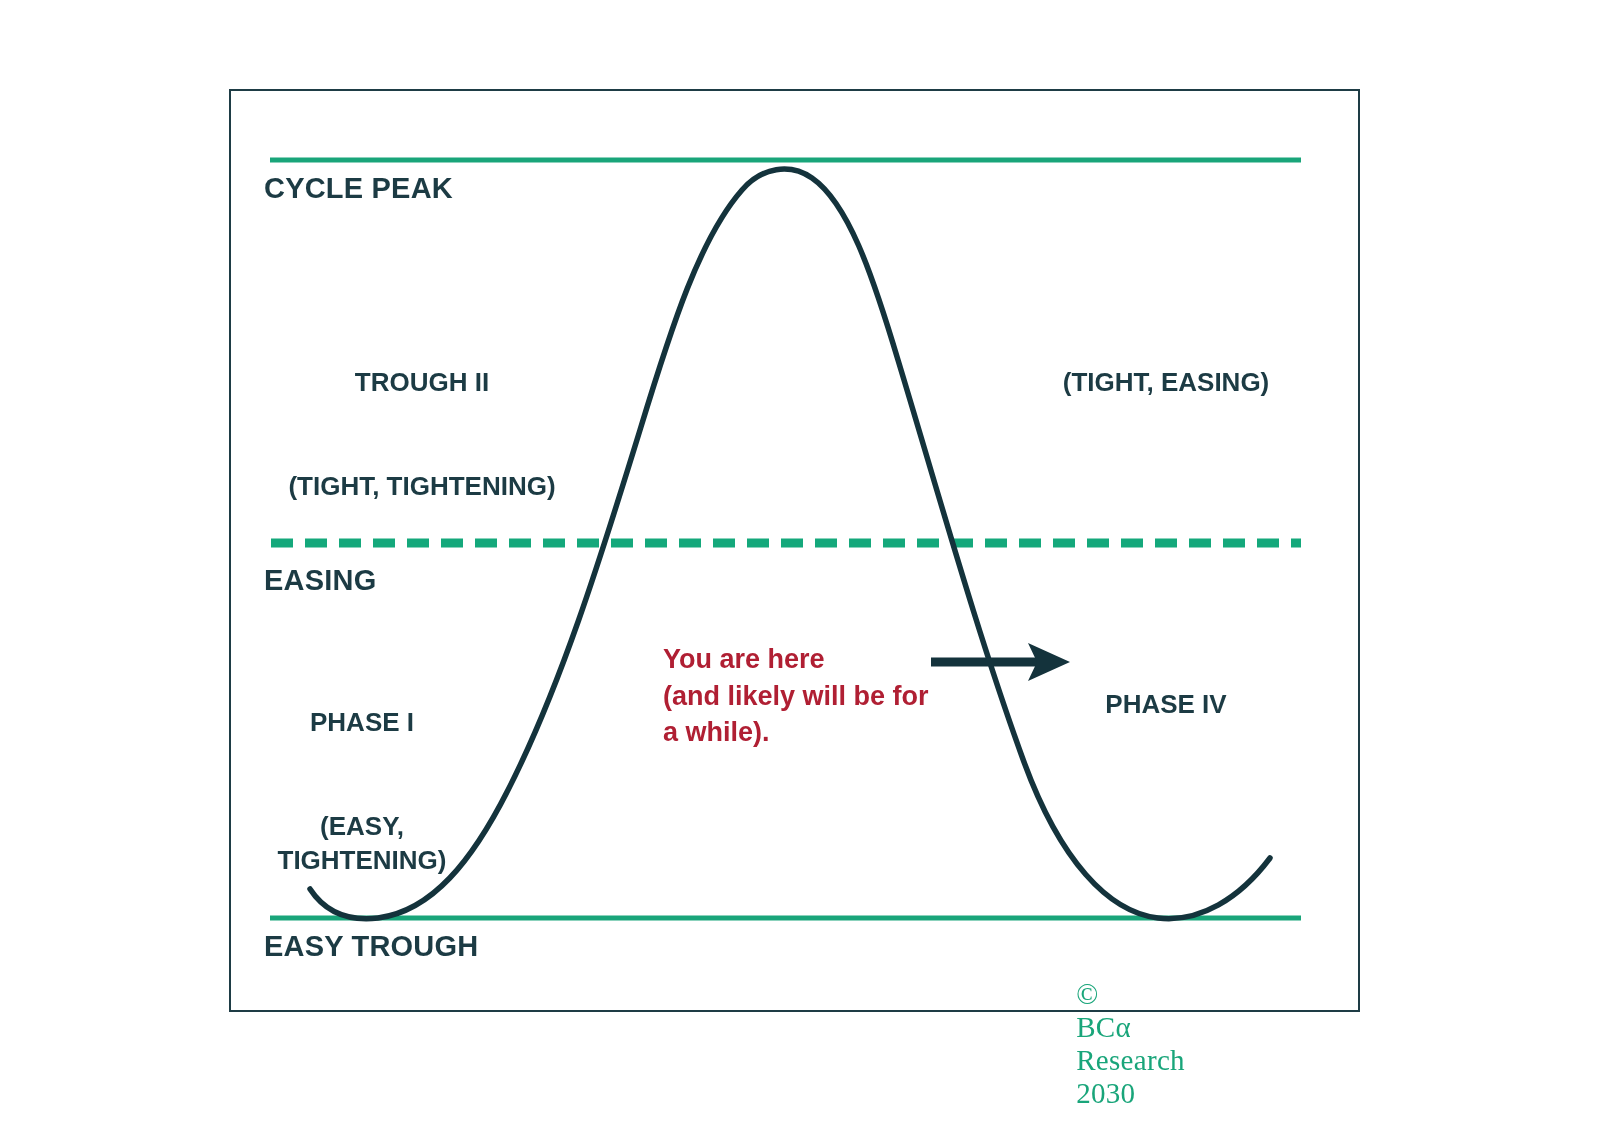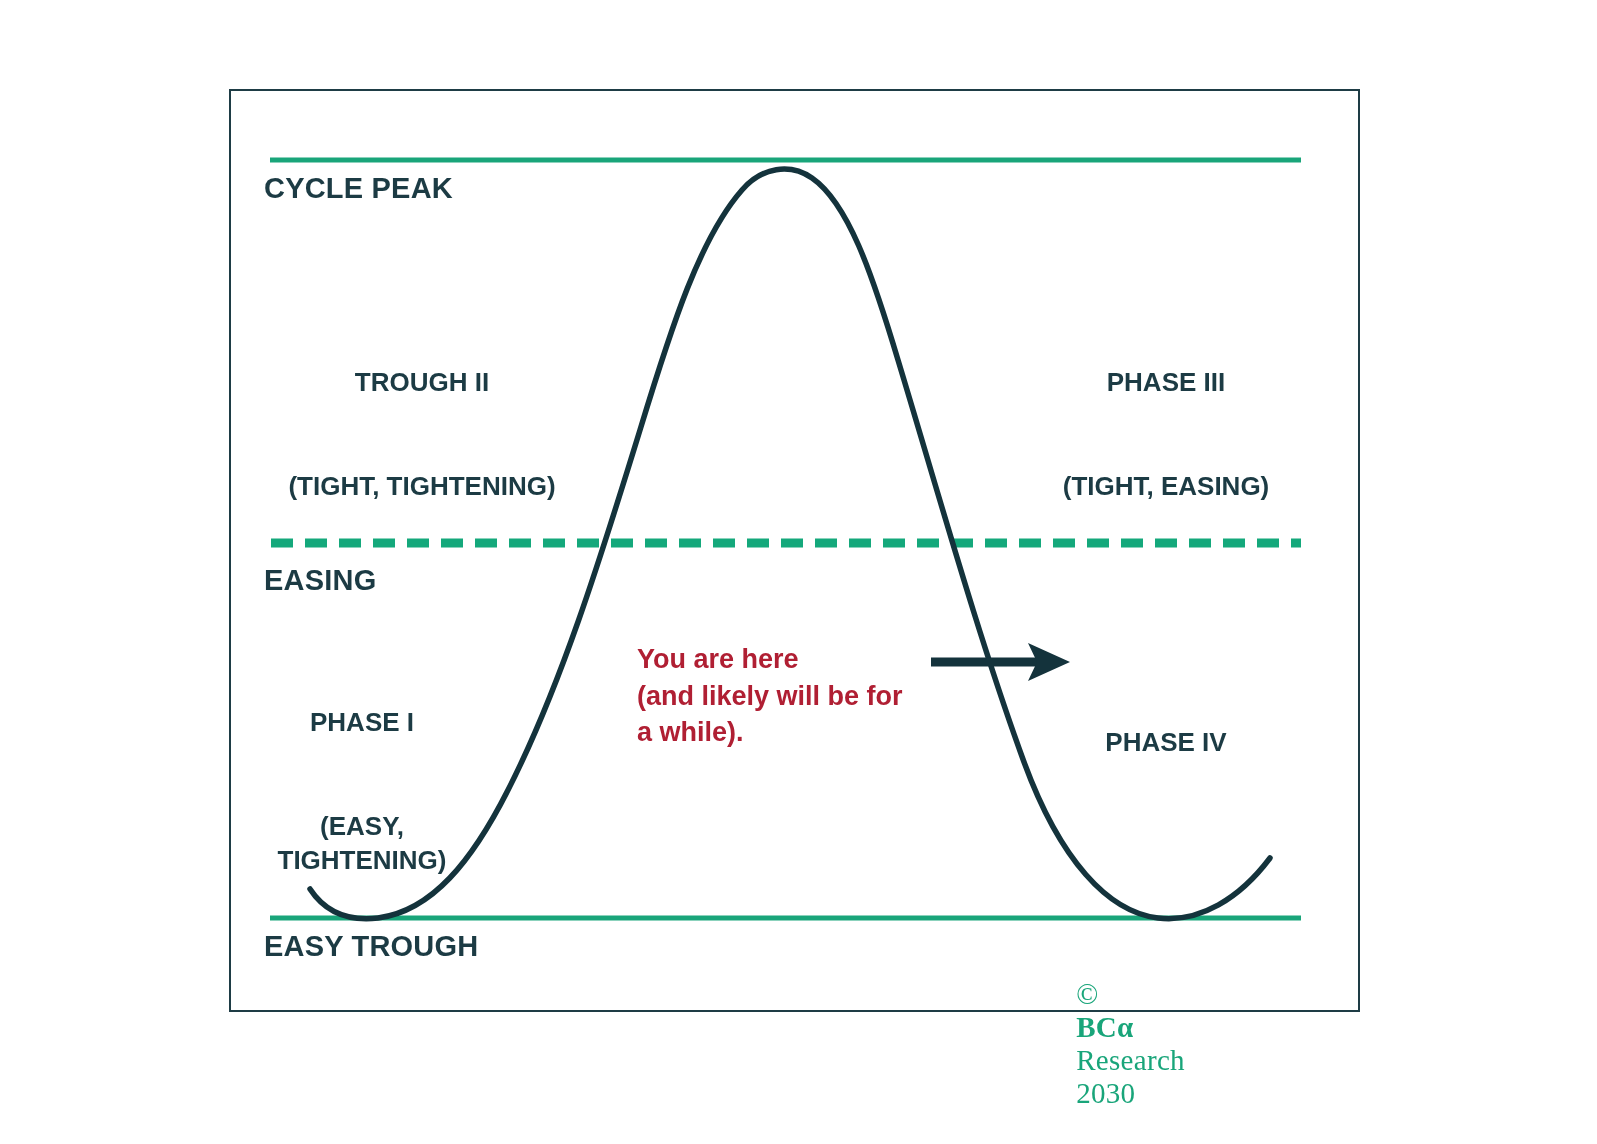--- a/index.html
+++ b/index.html
@@ -93,48 +93,48 @@
     top: 296px;
     width: 320px;
   }
   #phase-3 {
     left: 1006px;
     top: 296px;
     width: 320px;
   }
   #phase-4 {
     left: 1006px;
-    top: 656px;
+    top: 618px;
     width: 320px;
   }
 
   #annotation-you-are-here {
     position: absolute;
-    left: 637px;
+    left: 663px;
     top: 641px;
     width: 330px;
     color: #b01f33;
     font-weight: bold;
     font-size: 27px;
     line-height: 1.36;
     white-space: pre-line;
   }
 
   #copyright {
     position: absolute;
     left: 1046px;
     top: 945px;
     font-family: "Liberation Serif", serif;
     font-size: 29px;
     color: #19a57a;
     white-space: pre;
     letter-spacing: 0.3px;
   }
   #copyright .bca {
-    font-weight: bold;
+    font-weight: normal;
   }
 </style>
 </head>
 <body>
 
 <div id="stage">
 
   <div id="chart-frame"></div>
 
   <svg id="draw-layer" viewBox="0 0 1597 1144" width="1597" height="1144" xmlns="http://www.w3.org/2000/svg">
@@ -173,21 +173,20 @@
     <span class="phase-sub">(EASY,
 TIGHTENING)</span>
   </div>
 
   <div class="phase-block" id="phase-2">
     <span class="phase-title">TROUGH II</span>
     <span class="phase-sub">(TIGHT, TIGHTENING)</span>
   </div>
 
   <div class="phase-block" id="phase-3">
-    <span class="phase-title">PHASE III</span>
     <span class="phase-sub">(TIGHT, EASING)</span>
   </div>
 
   <div class="phase-block" id="phase-4">
     <span class="phase-title">PHASE IV</span>
   </div>
 
   <div id="annotation-you-are-here">You are here
 (and likely will be for
 a while).</div>

